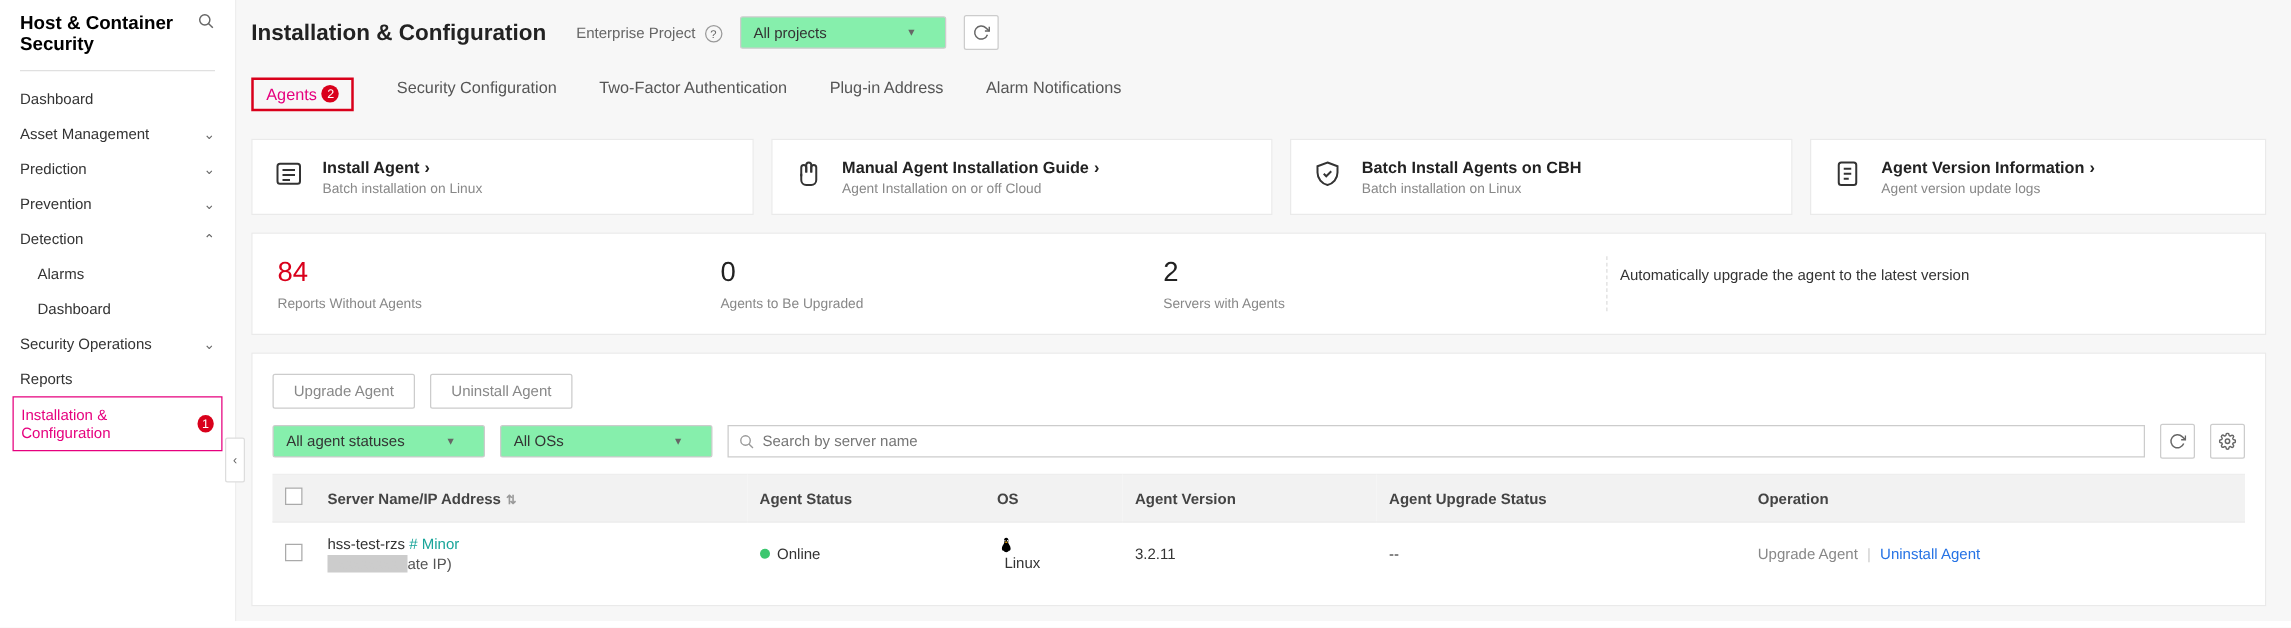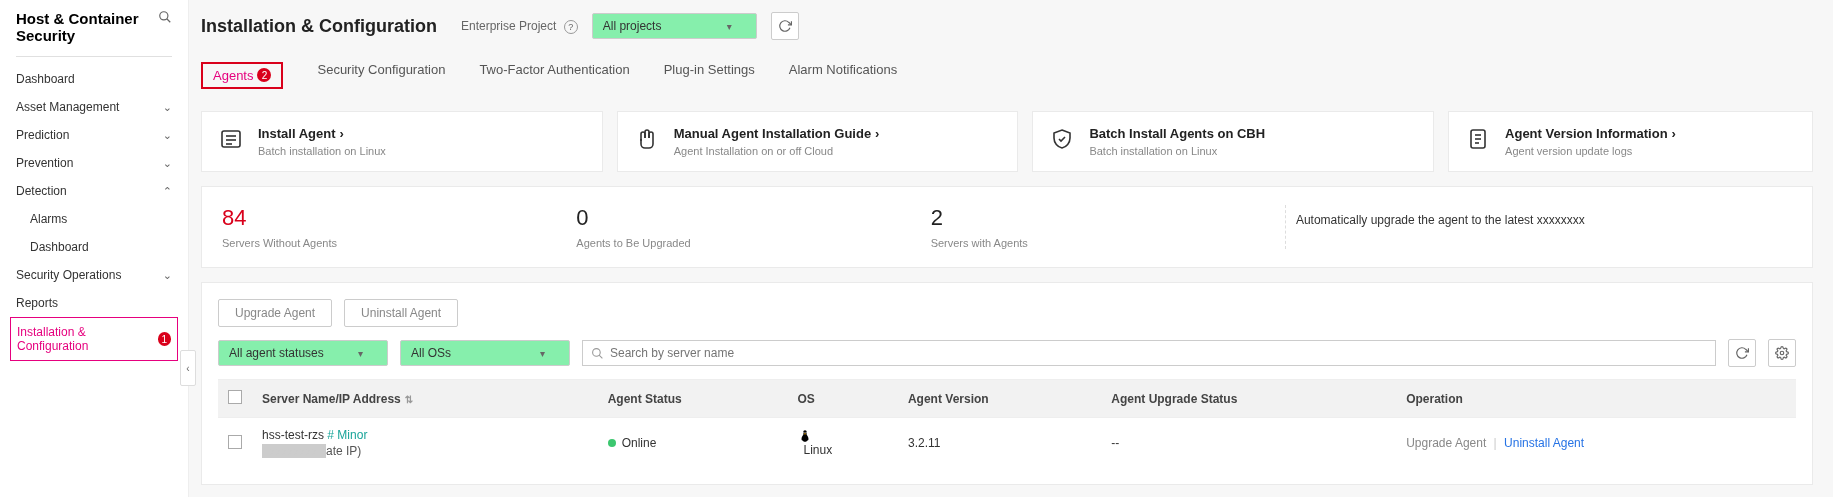--- a/index.html
+++ b/index.html
@@ -144,21 +144,21 @@
 
     <div class="tabs">
       <div class="tab active">
         <span class="tab-wrap-active">
           <span>Agents</span>
           <span class="badge2">2</span>
         </span>
       </div>
       <div class="tab">Security Configuration</div>
       <div class="tab">Two-Factor Authentication</div>
-      <div class="tab">Plug-in Settings</div>
+      <div class="tab">Plug-in Address</div>
       <div class="tab">Alarm Notifications</div>
     </div>
 
     <div class="cards">
       <div class="card">
         <div class="ico">
           <svg width="24" height="24" viewBox="0 0 24 24" fill="none" stroke="#333" stroke-width="1.6">
               <rect x="3" y="4" width="18" height="16" rx="2"></rect>
               <line x1="7" y1="9" x2="17" y2="9"></line>
               <line x1="7" y1="13" x2="17" y2="13"></line>
@@ -218,33 +218,33 @@
               <span>›</span>
             </div>
           <div class="sub">Agent version update logs</div>
         </div>
       </div>
     </div>
 
     <div class="stats">
       <div class="stat">
         <div class="num red">84</div>
-        <div class="lbl">Servers Without Agents</div>
+        <div class="lbl">Reports Without Agents</div>
       </div>
       <div class="stat">
         <div class="num">0</div>
         <div class="lbl">Agents to Be Upgraded</div>
       </div>
       <div class="stat">
         <div class="num">2</div>
         <div class="lbl">Servers with Agents</div>
       </div>
       <div class="divider"></div>
       <div class="autoup">
-        <div class="lbl" style="margin-top:8px;">Automatically upgrade the agent to the latest xxxxxxxx</div>
+        <div class="lbl" style="margin-top:8px;">Automatically upgrade the agent to the latest version</div>
       </div>
     </div>
 
     <div class="panel">
       <div class="btnrow">
         <div class="btn">Upgrade Agent</div>
         <div class="btn">Uninstall Agent</div>
       </div>
       <div class="filters">
         <div class="select">

